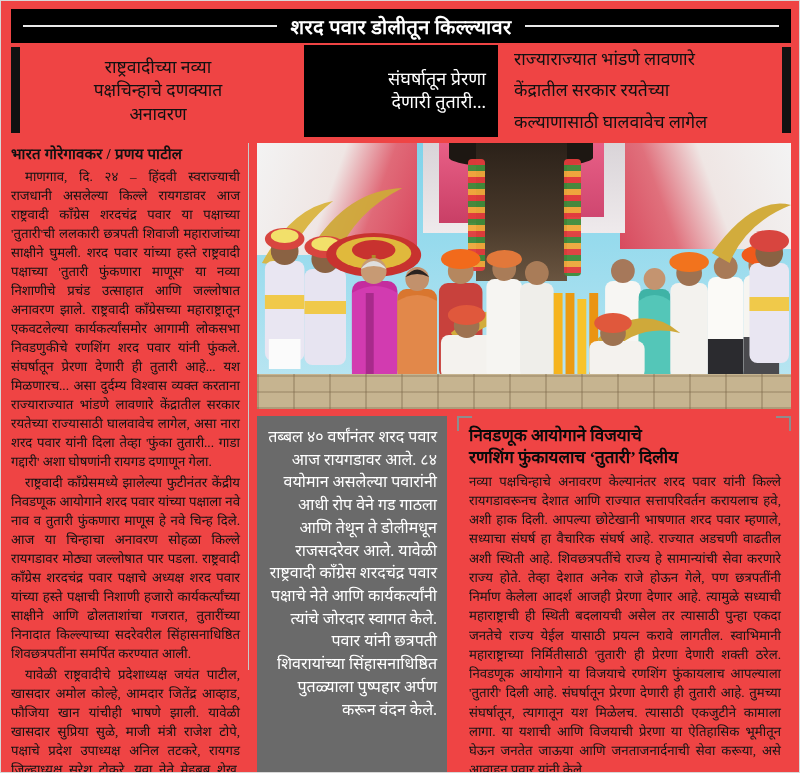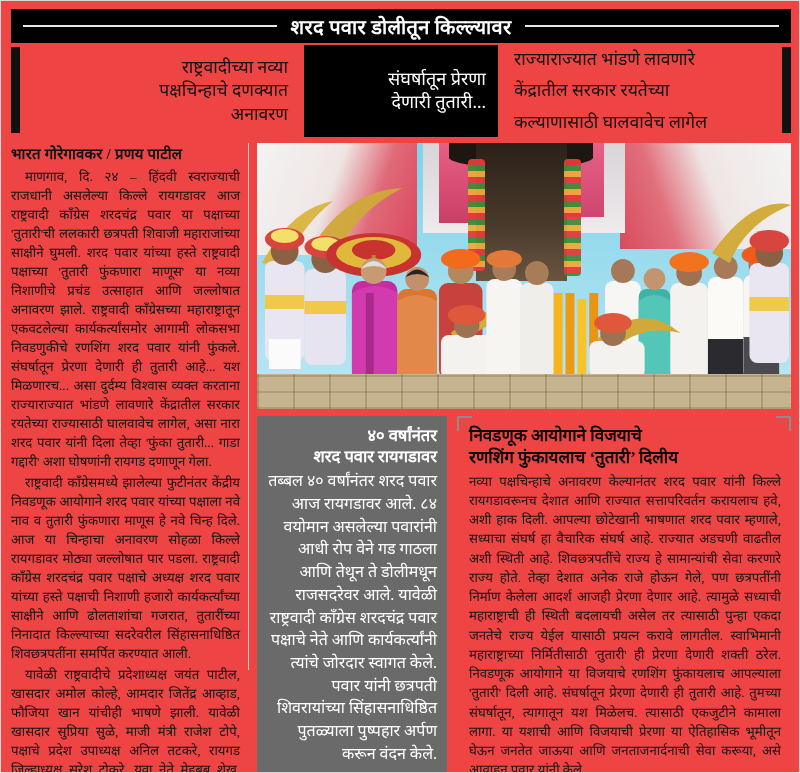--- a/index.html
+++ b/index.html
@@ -85,20 +85,21 @@
     flex-direction: column;
     justify-content: center;
     font-size: 17.5px;
     line-height: 1.32;
     color: #111;
     padding: 0 8px;
     box-sizing: border-box;
   }
   .deck-col.left {
     text-align: right;
+    align-items: center;
   }
   .deck-col.right {
     text-align: left;
     gap: 8px;
   }
   .deck-center {
     flex: 0 0 194px;
     background: #000;
     color: #fff;
     display: flex;
@@ -418,24 +419,20 @@
           </g>
         </svg>
 
         <div class="wall"></div>
         <div class="wall2"></div>
       </div>
 
       <div class="lower">
 
         <div class="gray-box">
-          <div class="gray-head">
-            <div>४० वर्षांनंतर</div>
-            <div>शरद पवार रायगडावर</div>
-          </div>
           <div class="gray-body">तब्बल ४० वर्षांनंतर शरद पवार आज रायगडावर आले. ८४ वयोमान असलेल्या पवारांनी आधी रोप वेने गड गाठला आणि तेथून ते डोलीमधून राजसदरेवर आले. यावेळी राष्ट्रवादी काँग्रेस शरदचंद्र पवार पक्षाचे नेते आणि कार्यकर्त्यांनी त्यांचे जोरदार स्वागत केले. पवार यांनी छत्रपती शिवरायांच्या सिंहासनाधिष्ठित पुतळ्याला पुष्पहार अर्पण करून वंदन केले.</div>
         </div>
 
         <div class="bracket-box">
           <span class="brk tl"></span>
           <span class="brk tr"></span>
 
           <div class="brk-head">
             <div>निवडणूक आयोगाने विजयाचे</div>
             <div>रणशिंग फुंकायलाच ‘तुतारी’ दिलीय</div>

